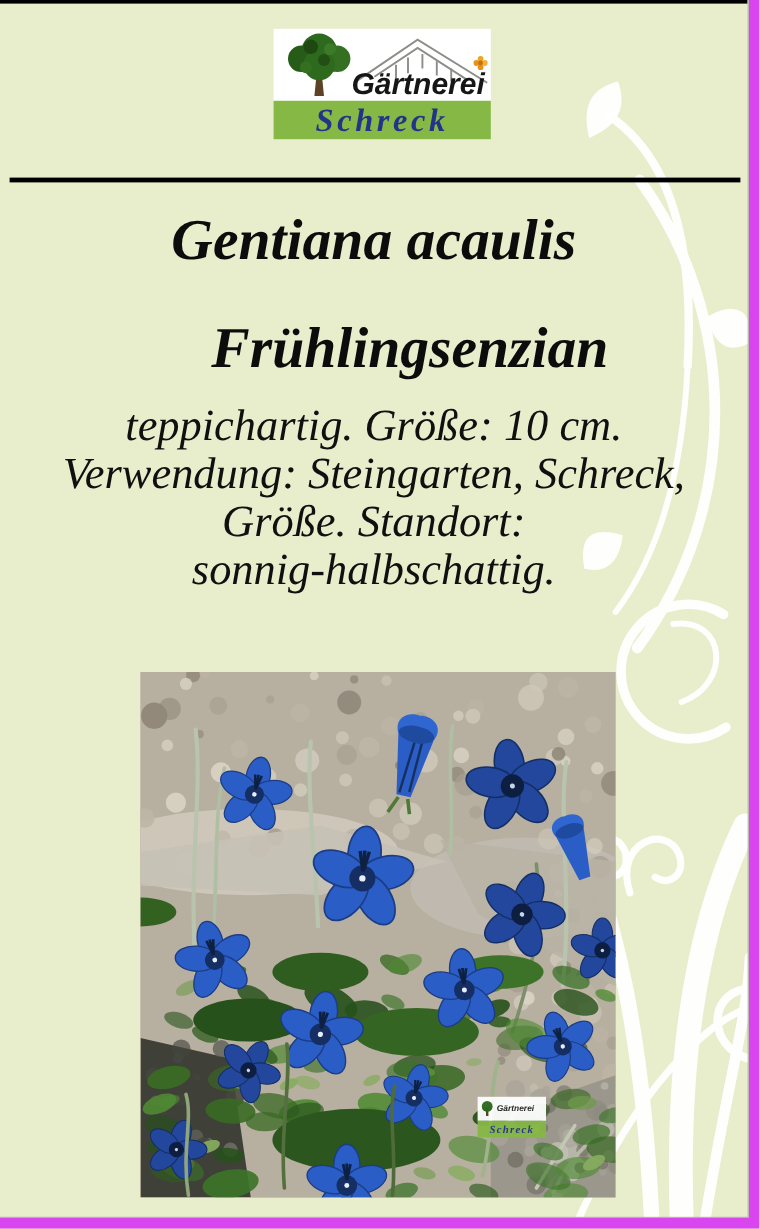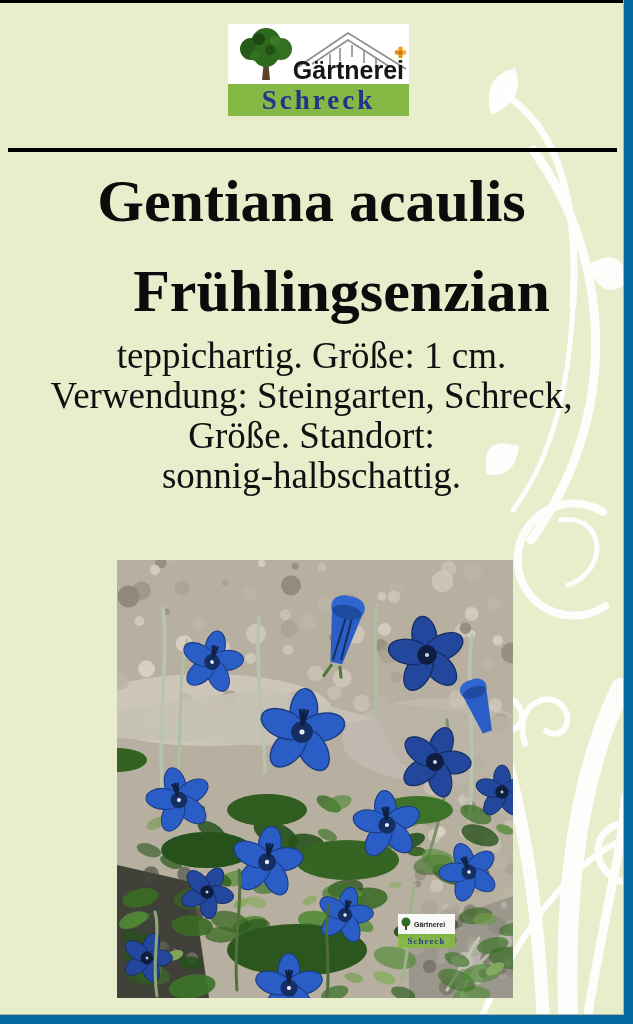--- a/index.html
+++ b/index.html
@@ -2,21 +2,21 @@
 <html><head>
 <meta charset="utf-8">
 <style>
   html,body{margin:0;padding:0;}
   body{
     width:633px;height:1024px;
     font-family:"Liberation Serif","DejaVu Serif",serif;
     background:#ffffff;
     overflow:hidden;
   }
-  .page{position:relative;width:633px;height:1024px;background:#0369a1;}
+  .page{position:relative;width:633px;height:1024px;background:#d946ef;font-style:italic;}
   .label-area{
     position:absolute;left:0;top:0;width:623px;height:1014px;
     background:#e8edcb;
     border-right:1px solid #b3b3aa;
     border-bottom:1px solid #b3b3aa;
     overflow:hidden;
   }
   .ornament{position:absolute;right:0;top:0;width:150px;height:1014px;pointer-events:none;}
   .top-rule{position:absolute;left:0;top:0;width:623px;height:3px;background:#000;}
   .divider{position:absolute;left:8px;top:148px;width:609px;height:4px;background:#000;}
@@ -37,21 +37,21 @@
     display:flex;align-items:center;justify-content:center;
   }
   .logo-name{
     font-family:"Liberation Serif","DejaVu Serif",serif;
     font-weight:bold;font-size:27px;color:#23328a;letter-spacing:3px;line-height:1;
   }
 
   
   .title-botanical,.title-common{
     position:absolute;left:0;width:623px;margin:0;text-align:center;
-    font-weight:bold;font-size:60px;color:#0c0c0c;line-height:58px;
+    font-weight:bold;font-size:48px;color:#0c0c0c;line-height:58px;
   }
   .title-botanical{top:172px;}
   .title-common{top:262px;padding-left:30px;}
   .desc{
     position:absolute;left:0;top:336px;width:623px;text-align:center;
     font-size:37px;color:#101010;line-height:40px;
   }
 
   
   .photo{
@@ -143,21 +143,21 @@
         <span class="logo-name">Schreck</span>
       </div>
     </div>
 
     <div class="divider"></div>
 
     <h1 class="title-botanical">Gentiana acaulis</h1>
     <h2 class="title-common">Frühlingsenzian</h2>
 
     <div class="desc">
-      <div>teppichartig. Größe: 1 cm.</div>
+      <div>teppichartig. Größe: 10 cm.</div>
       <div>Verwendung: Steingarten, Schreck,</div>
       <div>Größe. Standort:</div>
       <div>sonnig-halbschattig.</div>
     </div>
 
     <div class="photo">
       <svg width="396" height="438" viewBox="0 0 396 438">
         <rect x="0" y="0" width="396" height="438" fill="#b7afa0"></rect>
         <ellipse cx="90" cy="150" rx="125" ry="36" fill="#cdc7ba" opacity="0.95"></ellipse>
         <ellipse cx="320" cy="180" rx="95" ry="42" fill="#c0bab0" opacity="0.9"></ellipse>

